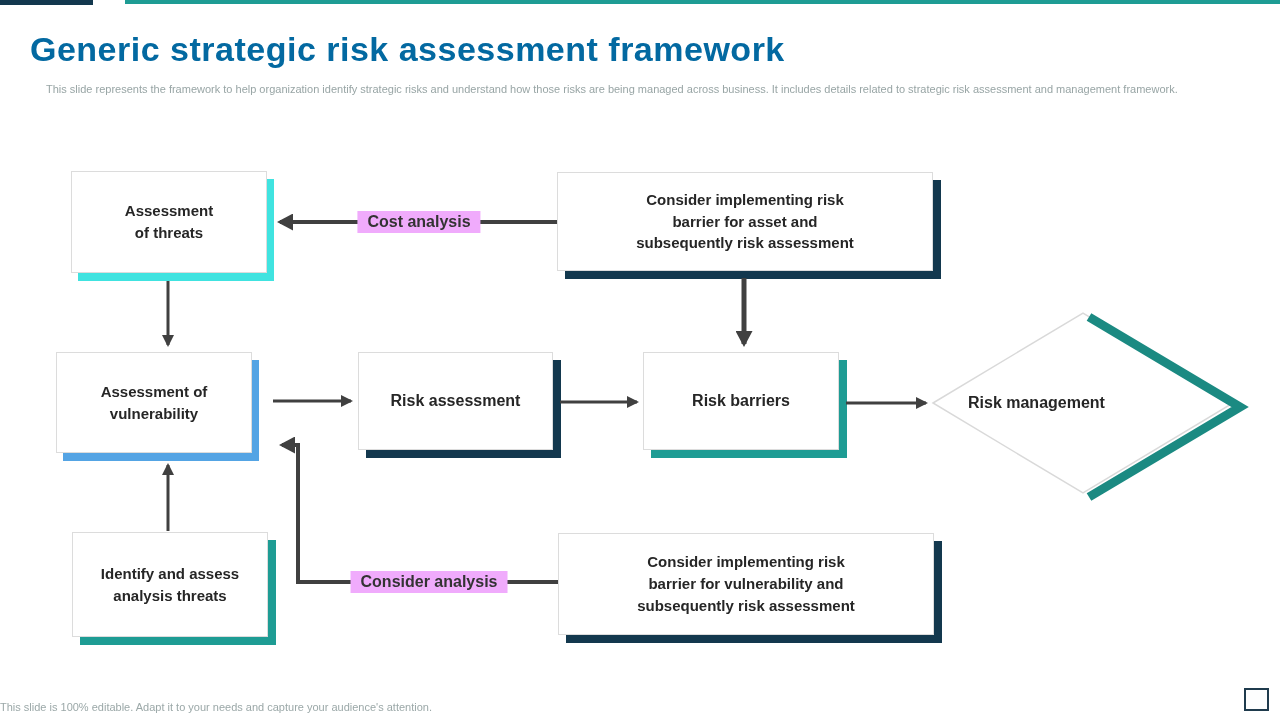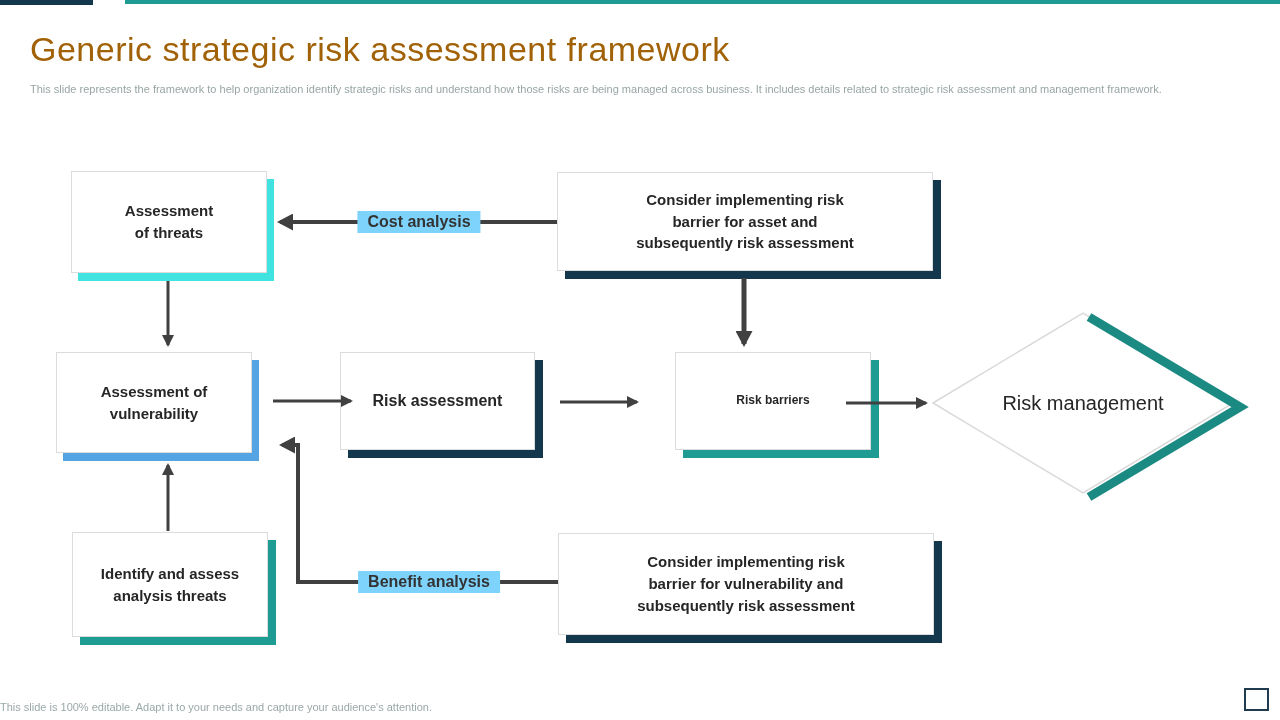--- a/index.html
+++ b/index.html
@@ -8,59 +8,59 @@
     background:#ffffff; overflow:hidden;
     font-family:"Liberation Sans","DejaVu Sans",sans-serif;
   }
   
   .bar-navy { position:absolute; left:0; top:0; width:93px; height:5px; background:#13384E; }
   .bar-teal { position:absolute; left:125px; top:0; width:1155px; height:4px; background:#1E9C94; }
 
   
   .title {
     position:absolute; left:30px; top:30px; width:1100px;
-    font-size:34px; font-weight:400; color:#a16207; letter-spacing:.5px;
+    font-size:34px; font-weight:700; color:#0369a1; letter-spacing:.5px;
   }
   .subtitle {
-    position:absolute; left:30px; top:83px; width:1210px;
+    position:absolute; left:46px; top:83px; width:1210px;
     font-size:11px; color:#98A5A5;
   }
 
   
   .node {
     position:absolute; z-index:1;
     background:#ffffff; border:1px solid #DCDCDC;
     display:flex; align-items:center; justify-content:center;
     text-align:center; font-weight:bold; font-size:15px; color:#262626;
     line-height:1.45; white-space:pre-line;
   }
   .n-assets   { left:71px;  top:171px; width:194px; height:100px; box-shadow:7px 8px 0 #40E3E0; }
   .n-cra      { left:557px; top:172px; width:374px; height:97px;  box-shadow:8px 8px 0 #13384E; }
   .n-vuln     { left:56px;  top:352px; width:194px; height:99px;  box-shadow:7px 8px 0 #54A4E4; }
-  .n-riskass  { left:340px; top:352px; width:193px; height:96px;  box-shadow:8px 8px 0 #13384E; font-size:16px; }
-  .n-riskbar  { left:643px; top:352px; width:194px; height:96px;  box-shadow:8px 8px 0 #1E9C94; font-size:12px;margin-left:32px; }
+  .n-riskass  { left:358px; top:352px; width:193px; height:96px;  box-shadow:8px 8px 0 #13384E; font-size:16px; }
+  .n-riskbar  { left:643px; top:352px; width:194px; height:96px;  box-shadow:8px 8px 0 #1E9C94; font-size:16px; }
   .n-threats  { left:72px;  top:532px; width:194px; height:103px; box-shadow:8px 8px 0 #1E9C94; }
   .n-crv      { left:558px; top:533px; width:374px; height:100px; box-shadow:8px 8px 0 #13384E; }
 
   
   .connectors { position:absolute; left:0; top:0; z-index:2; pointer-events:none; }
 
   
   .connector-label {
     position:absolute; z-index:3; transform:translate(-50%,-50%);
-    background:#7dd3fc; padding:2px 10px;
+    background:#f0abfc; padding:2px 10px;
     font-weight:bold; font-size:16px; color:#333333; white-space:nowrap;
   }
   .lbl-cost    { left:419px; top:222px; }
   .lbl-benefit { left:429px; top:582px; }
 
   .diamond-label {
     position:absolute; z-index:3; left:1083px; top:403px; transform:translate(-50%,-50%);
-    width:230px; text-align:center;
-    font-weight:normal; font-size:20px; color:#262626;
+    width:230px; text-align:left;
+    font-weight:bold; font-size:16px; color:#262626;
   }
 
   
   .footer {
     position:absolute; left:0; right:0; bottom:7px; 
     font-size:11px; color:#9BA8A8;
   }
   .corner-square {
     position:absolute; left:1244px; top:688px; width:21px; height:19px;
     background:#fdfefe; border:2px solid #1F3B4D;
@@ -113,20 +113,20 @@
       <path d="M 558 582 L 298 582 L 298 445 L 282 445" stroke-width="4" marker-end="url(#ah-b)"></path>
     </g>
 
     <g>
       <polygon points="933,403 1083,313 1233,403 1083,493" fill="#ffffff" stroke="#D9D9D9" stroke-width="1.5"></polygon>
       <polyline points="1089,317 1240,407 1089,497" fill="none" stroke="#1B8A82" stroke-width="9"></polyline>
     </g>
   </svg>
 
   <div class="connector-label lbl-cost">Cost analysis</div>
-  <div class="connector-label lbl-benefit">Benefit analysis</div>
+  <div class="connector-label lbl-benefit">Consider analysis</div>
 
   <div class="diamond-label">Risk management</div>
 
   <div class="footer">This slide is 100% editable. Adapt it to your needs and capture your audience's attention.</div>
   <div class="corner-square"></div>
 
 </div>
 
 </body></html>

